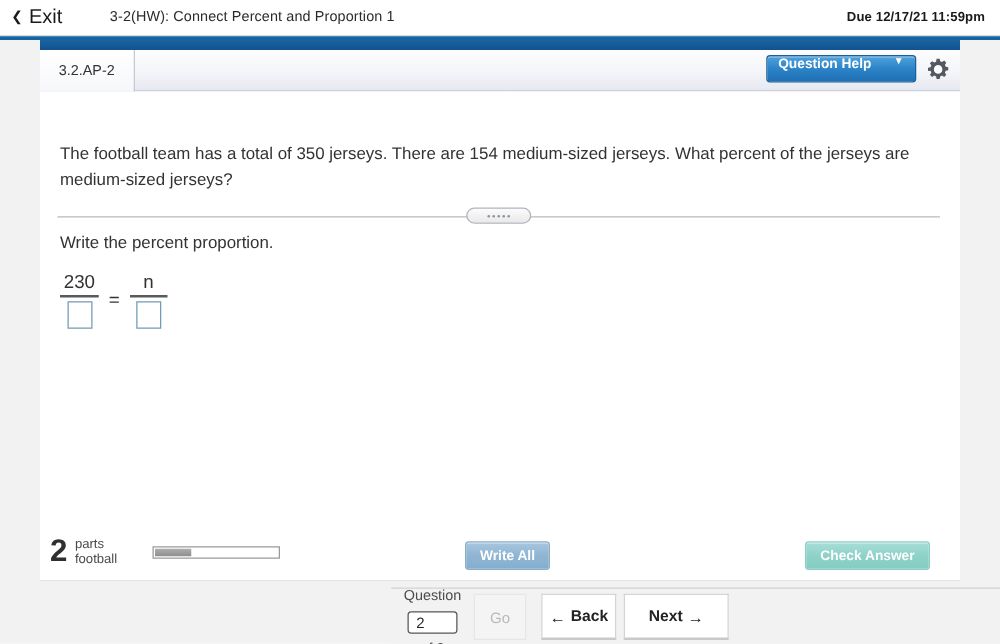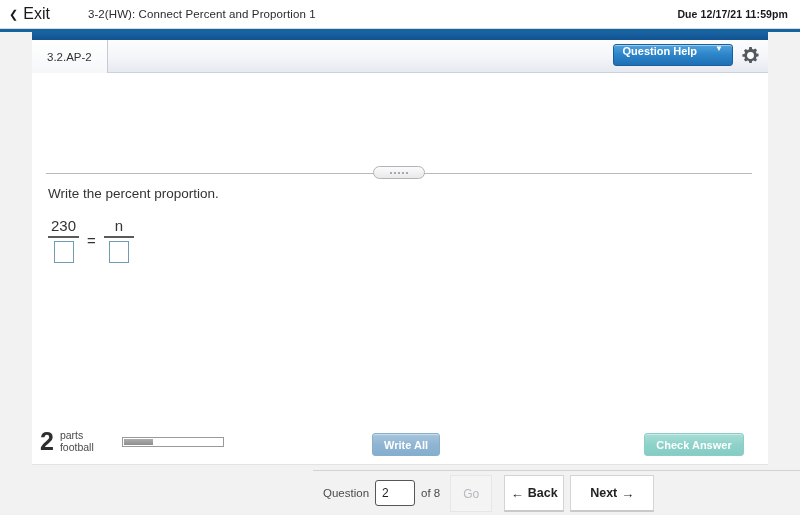--- a/index.html
+++ b/index.html
@@ -223,20 +223,21 @@
     display: flex; align-items: center; justify-content: center;
     font-size: 12.5px; color: #232323; cursor: pointer;
     white-space: nowrap;
   }
   #review-progress-button {
     margin: 4px 0 3px 4px; width: 132px; font-weight: bold; letter-spacing: -.1px;
   }
   #question-jump {
     display: flex; align-items: center; gap: 6px;
     margin-left: 10px;
+    flex-direction: column;
   }
   #question-jump-label { font-size: 11.5px; color: #4b4b4f; }
   #question-number-input {
     width: 40px; height: 26px;
     background: #ffffff;
     border: 1.5px solid #56565a; border-radius: 3px;
     font-family: "Liberation Sans", sans-serif;
     font-size: 12px; color: #1f1f1f;
     padding-left: 6px;
   }
@@ -290,20 +291,21 @@
     <div id="settings-gear">
       <svg viewBox="0 0 20 20" width="19" height="19" aria-hidden="true">
         <path fill="#555a60" d="M10 6.4A3.6 3.6 0 1 0 10 13.6 3.6 3.6 0 1 0 10 6.4z M8.7 1h2.6l.4 2.1 1.6.7 1.8-1.2 1.8 1.8-1.2 1.8.7 1.6 2.1.4v2.6l-2.1.4-.7 1.6 1.2 1.8-1.8 1.8-1.8-1.2-1.6.7-.4 2.1H8.7l-.4-2.1-1.6-.7-1.8 1.2-1.8-1.8 1.2-1.8-.7-1.6L1.5 11.3V8.7l2.1-.4.7-1.6L3.1 4.9l1.8-1.8 1.8 1.2 1.6-.7z"></path>
         <circle cx="10" cy="10" r="3.1" fill="#ffffff"></circle>
       </svg>
     </div>
   </div>
 
   <div id="question-body">
 
+    <div id="problem-statement">The football team has a total of 350 jerseys. There are 154 medium-sized jerseys. What percent of the jerseys are medium-sized jerseys?</div>
 
     <div id="splitter">
       <div id="splitter-line"></div>
       <div id="splitter-handle">
         <span class="handle-dot"></span>
         <span class="handle-dot"></span>
         <span class="handle-dot"></span>
         <span class="handle-dot"></span>
         <span class="handle-dot"></span>
       </div>

